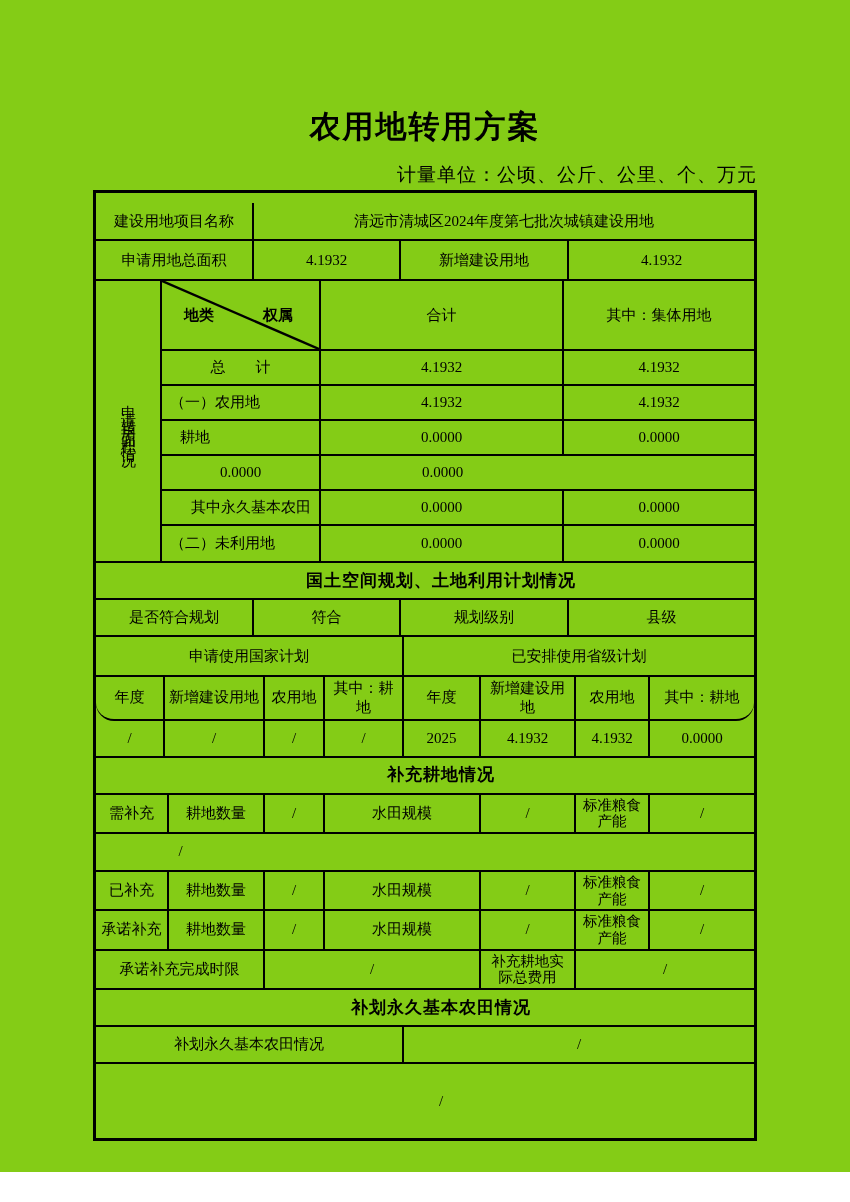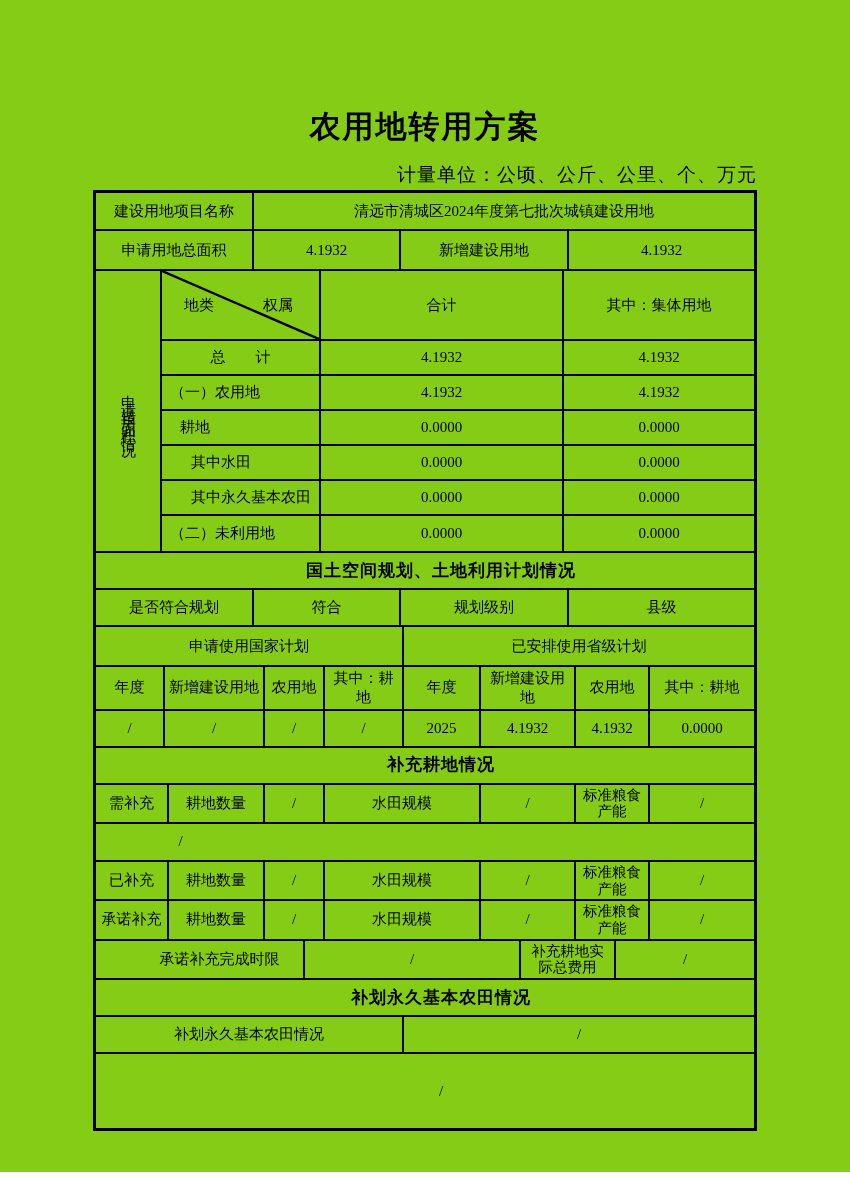--- a/index.html
+++ b/index.html
@@ -40,48 +40,48 @@
     line-height:1.25;
   }
   .cell:last-child{border-right:none;}
   .cell.left{justify-content:flex-start;text-align:left;}
   .sec-head{
     font-weight:bold;font-size:17px;
     font-family:"Liberation Sans","DejaVu Sans",sans-serif;
     letter-spacing:1px;
   }
   
-  .cols-proj{grid-template-columns:158px 1fr;min-height:38px;}
+  .cols-proj{grid-template-columns:158px 1fr;min-height:38px;margin-top:10px;}
   .cols-4a{grid-template-columns:158px 147px 168px 1fr;min-height:40px;}
   .cols-2a{grid-template-columns:308px 1fr;min-height:40px;}
   .cols-8{grid-template-columns:69px 100px 60px 79px 77px 95px 74px 1fr;}
   .cols-7{grid-template-columns:73px 96px 60px 156px 95px 74px 1fr;min-height:39px;}
   .cols-2b{grid-template-columns:169px 1fr;min-height:38px;}
-  .cols-4b{grid-template-columns:169px 216px 95px 1fr;min-height:39px;padding-left:40px;}
+  .cols-4b{grid-template-columns:169px 216px 95px 1fr;min-height:39px;}
   .cols-1{grid-template-columns:1fr;padding-left:32px;}
   .h-head{min-height:37px;}
-  .h-36{min-height:36px;}
+  .h-36{min-height:36px;border-radius:18px;}
   .h-37{min-height:37px;}
   .h-74{min-height:74px;}
   
   .transfer{display:grid;grid-template-columns:66px 1fr;border-bottom:2px solid #000;}
   .side-cell{
     border-right:2px solid #000;
     display:flex;align-items:center;justify-content:center;
   }
   .side-text{
     writing-mode:vertical-lr;text-orientation:upright;
     letter-spacing:7px;font-size:15px;line-height:1;
   }
   .t-rows .row{grid-template-columns:159px 243px 1fr;min-height:35px;}
   .t-rows .row.t-head{min-height:70px;}
   .t-rows .row:last-child{border-bottom:none;}
   .diag-cell{position:relative;padding:0;}
   .diag-cell svg{position:absolute;inset:0;width:100%;height:100%;}
-  .diag-label{position:absolute;top:50%;transform:translateY(-50%);font-size:15px;}
+  .diag-label{position:absolute;top:50%;transform:translateY(-50%);font-size:15px;font-weight:bold;}
   .diag-left{left:22px;}
   .diag-right{right:26px;}
   .ind-1{padding-left:8px;}
   .ind-2{padding-left:18px;}
   .ind-3{padding-left:29px;}
   .small-wrap{font-size:14.5px;line-height:1.15;}
 </style>
 </head>
 <body>
 
@@ -129,21 +129,20 @@
           <div class="cell left ind-1">（一）农用地</div>
           <div class="cell">4.1932</div>
           <div class="cell">4.1932</div>
         </div>
         <div class="row">
           <div class="cell left ind-2">耕地</div>
           <div class="cell">0.0000</div>
           <div class="cell">0.0000</div>
         </div>
         <div class="row">
-          <div class="cell left ind-3">其中水田</div>
           <div class="cell">0.0000</div>
           <div class="cell">0.0000</div>
         </div>
         <div class="row">
           <div class="cell left ind-3">其中永久基本农田</div>
           <div class="cell">0.0000</div>
           <div class="cell">0.0000</div>
         </div>
         <div class="row">
           <div class="cell left ind-1">（二）未利用地</div>

